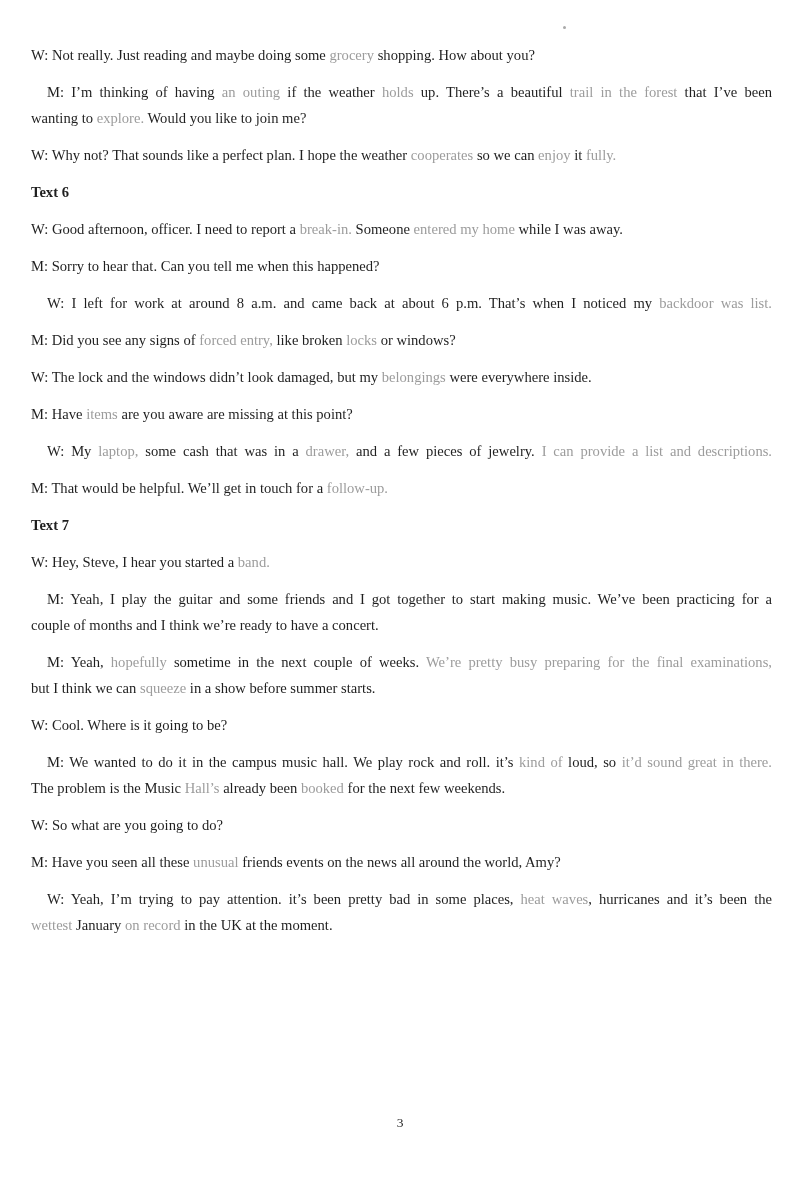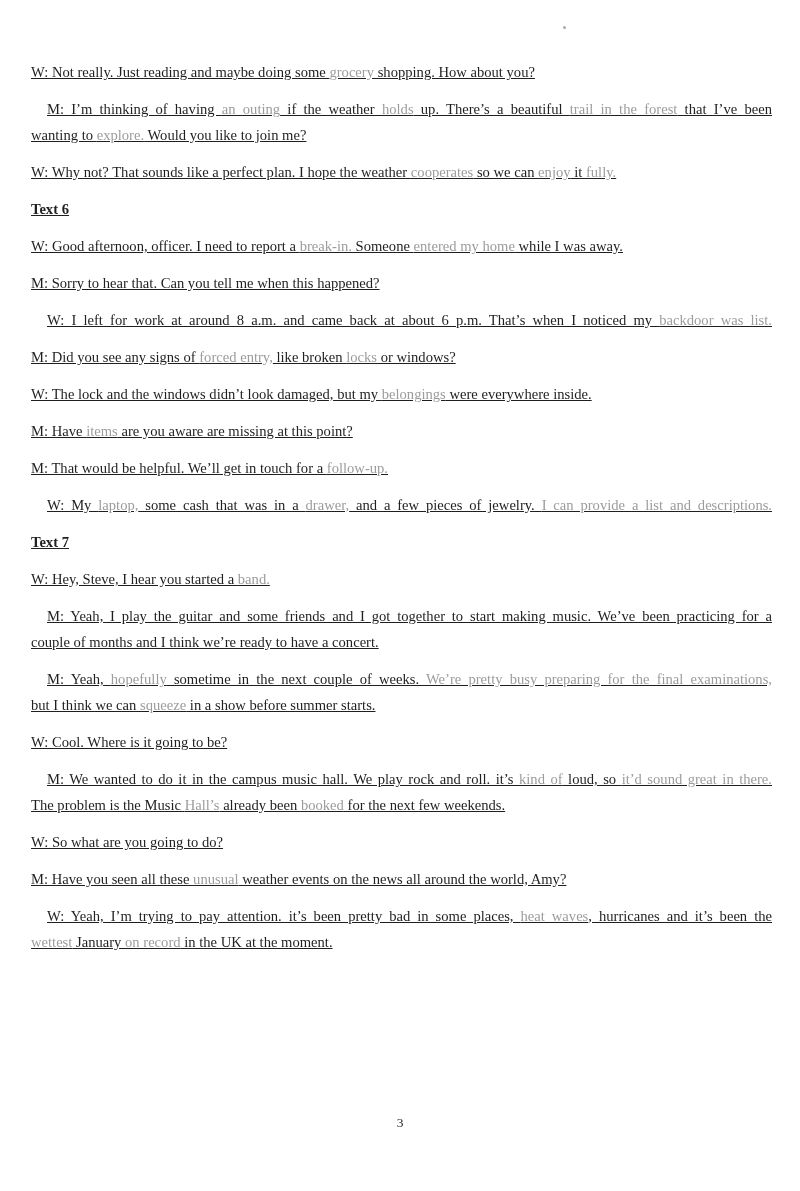--- a/index.html
+++ b/index.html
@@ -17,23 +17,22 @@
     background: #ffffff;
   }
   .stray-mark {
     position: absolute; left: 563px; top: 26px;
     width: 3px; height: 3px;
     background: #a9a9a9;
     border-radius: 50%;
   }
   .content {
     position: absolute;
-    left: 31px; top: 59px;
+    left: 31px; top: 42px;
     width: 741px;
-    text-decoration: underline;
   }
   .para {
     margin: 0 0 11px 0;
     font-size: 14.6px;
     line-height: 26px;
   }
   .para.heading {
     font-weight: bold;
     color: #141414;
   }
@@ -87,24 +86,24 @@
       <div class="para">
         <div class="line"><span class="seg-black">M: Did you see any signs of </span><span class="seg-gray">forced entry,</span><span class="seg-black"> like broken </span><span class="seg-gray">locks</span><span class="seg-black"> or windows?</span></div>
       </div>
       <div class="para">
         <div class="line"><span class="seg-black">W: The lock and the windows didn’t look damaged, but my </span><span class="seg-gray">belongings</span><span class="seg-black"> were everywhere inside.</span></div>
       </div>
       <div class="para">
         <div class="line"><span class="seg-black">M: Have </span><span class="seg-gray">items</span><span class="seg-black"> are you aware are missing at this point?</span></div>
       </div>
       <div class="para">
-        <div class="line"><span class="seg-black">M: That would be helpful. We’ll get in touch for a </span><span class="seg-gray">follow-up.</span></div>
+        <div class="line fill"><span class="seg-black">W: My </span><span class="seg-gray">laptop,</span><span class="seg-black"> some cash that was in a </span><span class="seg-gray">drawer,</span><span class="seg-black"> and a few pieces of jewelry. </span><span class="seg-gray">I can provide a list and descriptions.</span></div>
       </div>
       <div class="para">
-        <div class="line fill"><span class="seg-black">W: My </span><span class="seg-gray">laptop,</span><span class="seg-black"> some cash that was in a </span><span class="seg-gray">drawer,</span><span class="seg-black"> and a few pieces of jewelry. </span><span class="seg-gray">I can provide a list and descriptions.</span></div>
+        <div class="line"><span class="seg-black">M: That would be helpful. We’ll get in touch for a </span><span class="seg-gray">follow-up.</span></div>
       </div>
       <div class="para heading">
         <div class="line"><span class="seg-black">Text 7</span></div>
       </div>
       <div class="para">
         <div class="line"><span class="seg-black">W: Hey, Steve, I hear you started a </span><span class="seg-gray">band.</span></div>
       </div>
       <div class="para">
         <div class="line fill"><span class="seg-black">M: Yeah, I play the guitar and some friends and I got together to start making music. We’ve been practicing for a</span></div>
         <div class="line"><span class="seg-black">couple of months and I think we’re ready to have a concert.</span></div>
@@ -117,21 +116,21 @@
         <div class="line"><span class="seg-black">W: Cool. Where is it going to be?</span></div>
       </div>
       <div class="para">
         <div class="line fill"><span class="seg-black">M: We wanted to do it in the campus music hall. We play rock and roll. it’s </span><span class="seg-gray">kind of</span><span class="seg-black"> loud, so </span><span class="seg-gray">it’d sound great in there.</span></div>
         <div class="line"><span class="seg-black">The problem is the Music </span><span class="seg-gray">Hall’s</span><span class="seg-black"> already been </span><span class="seg-gray">booked</span><span class="seg-black"> for the next few weekends.</span></div>
       </div>
       <div class="para">
         <div class="line"><span class="seg-black">W: So what are you going to do?</span></div>
       </div>
       <div class="para">
-        <div class="line"><span class="seg-black">M: Have you seen all these </span><span class="seg-gray">unusual</span><span class="seg-black"> weather events on the news all around the world, Amy?</span></div>
+        <div class="line"><span class="seg-black">M: Have you seen all these </span><span class="seg-gray">unusual</span><span class="seg-black"> friends events on the news all around the world, Amy?</span></div>
       </div>
       <div class="para">
         <div class="line fill"><span class="seg-black">W: Yeah, I’m trying to pay attention. it’s been pretty bad in some places, </span><span class="seg-gray">heat waves</span><span class="seg-black">, hurricanes and it’s been the</span></div>
         <div class="line"><span class="seg-gray">wettest</span><span class="seg-black"> January </span><span class="seg-gray">on record</span><span class="seg-black"> in the UK at the moment.</span></div>
       </div>
     </div>
   <div class="footer">3</div>
 </div>
 
 </body></html>

